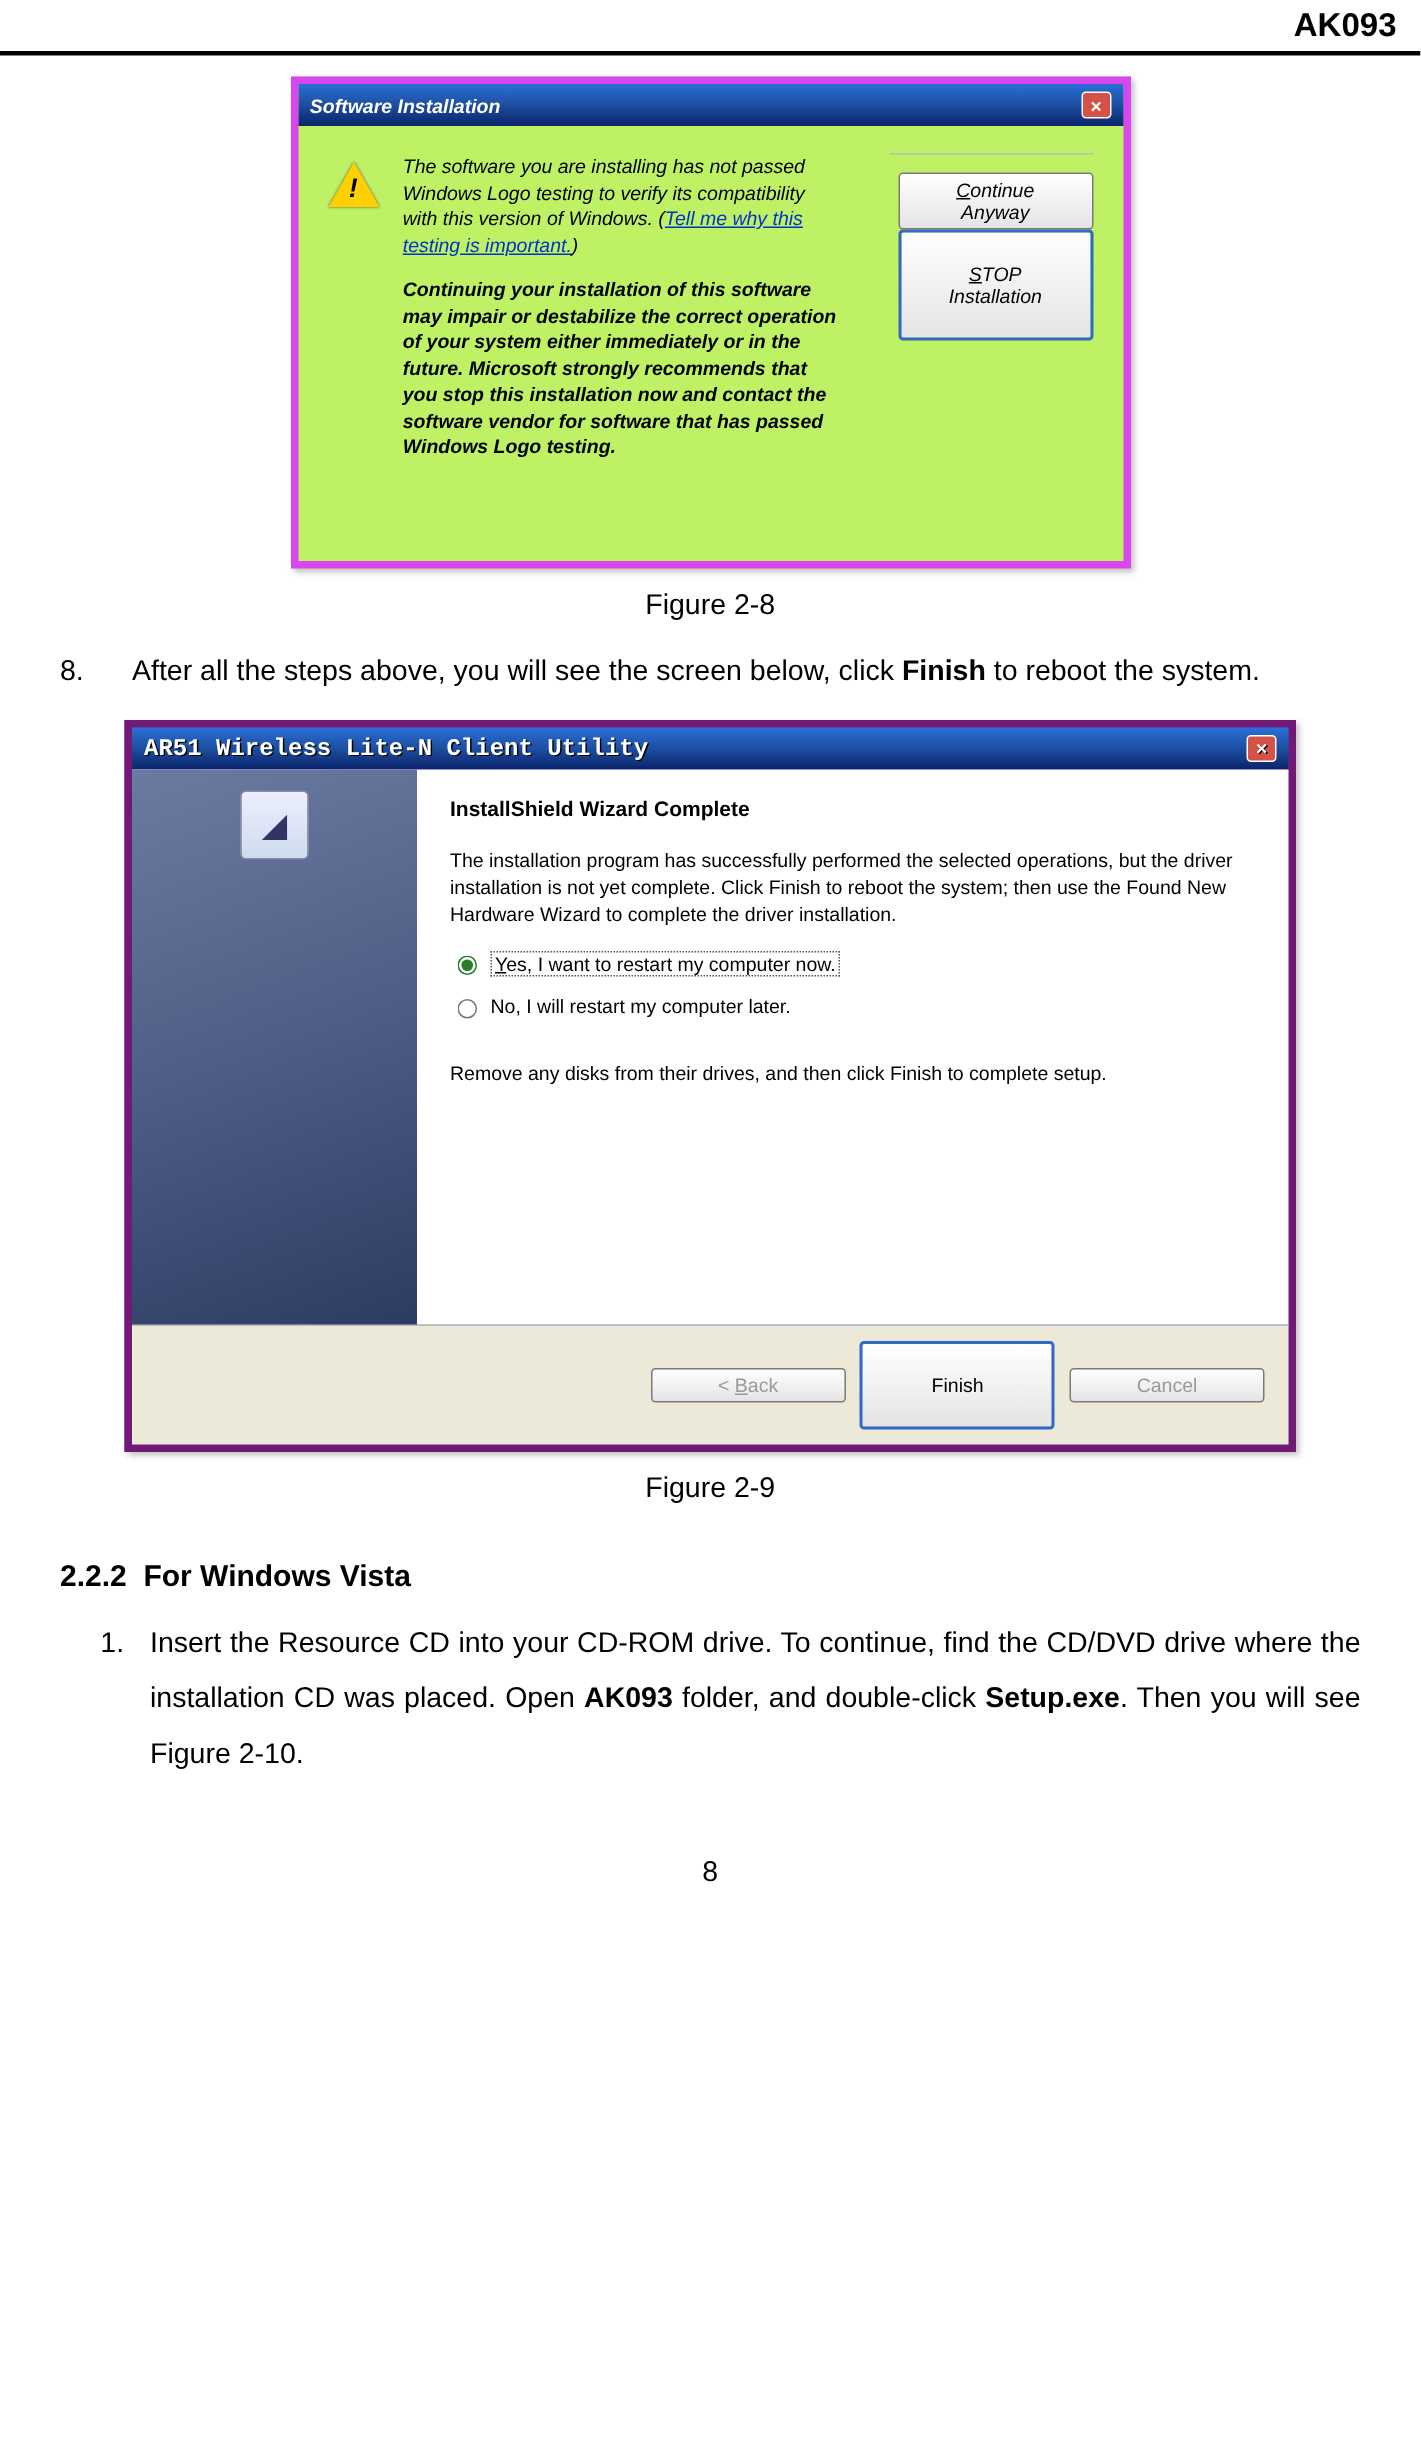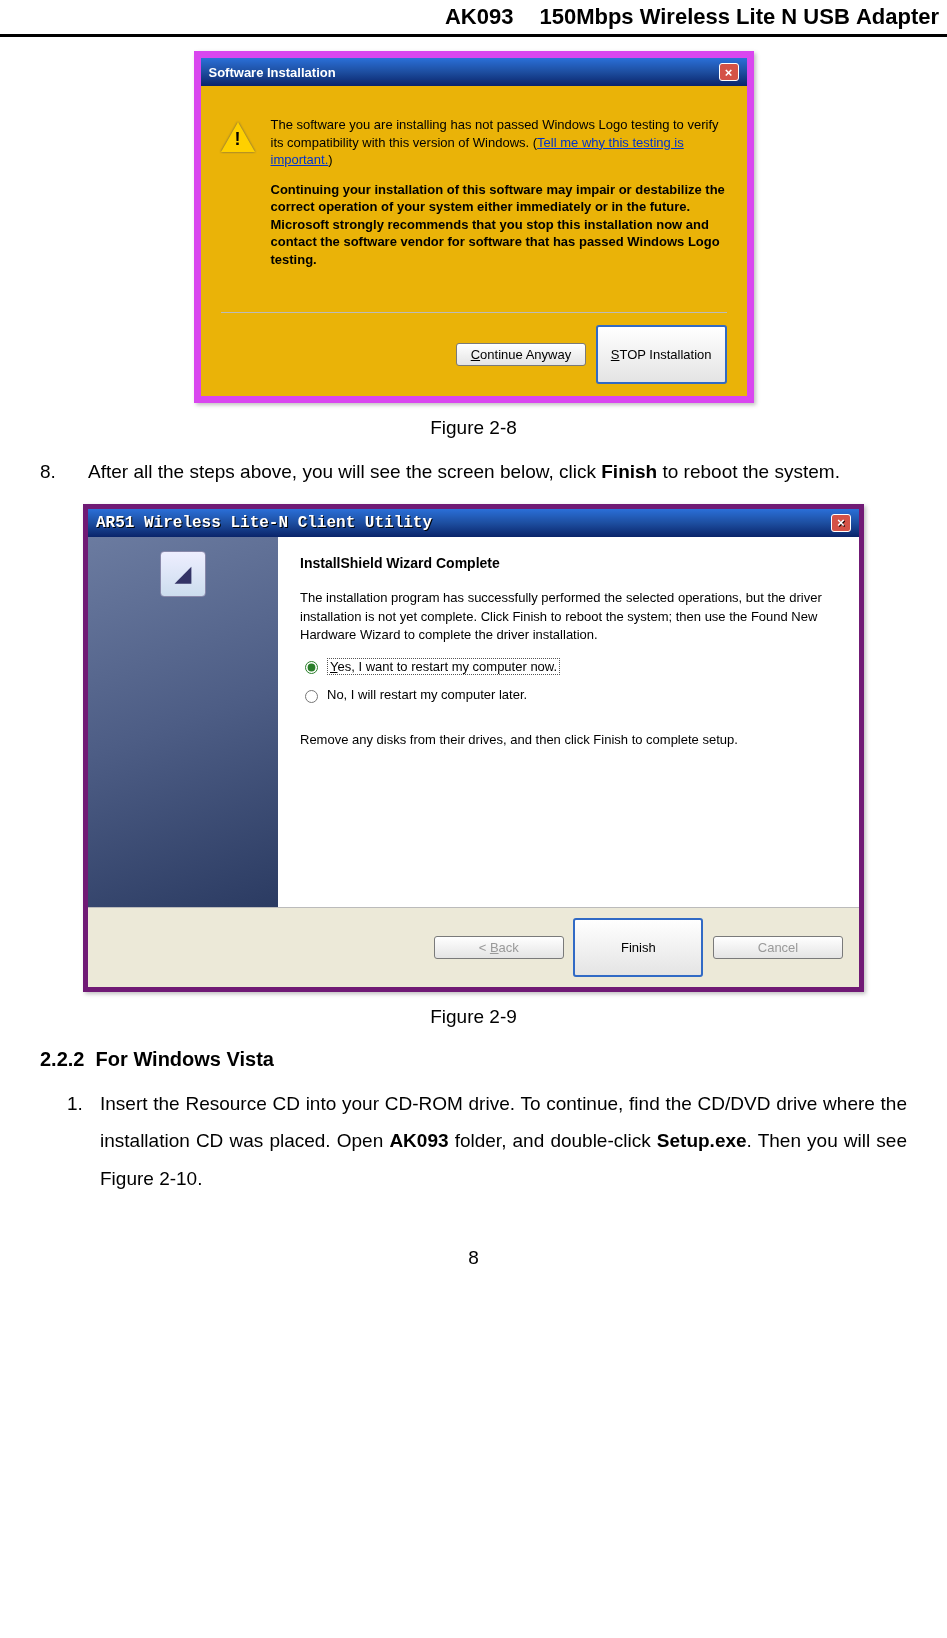--- a/index.html
+++ b/index.html
@@ -20,25 +20,26 @@
     gap: 18px;
   }
   .page-header .model { margin-right: 8px; }
   .content { padding: 14px 40px 0 40px; }
   .figure-center { text-align: center; margin: 14px 0 14px 0; }
 
   
   .dlg1 {
     width: 560px;
     margin: 0 auto;
-    border: 7px solid #d946ef;
-    background: #eab308;
+    border: 5px solid #d946ef;
+    background: #bef264;
     font-family: Tahoma, sans-serif;
     font-size: 13px;
     box-shadow: 2px 2px 4px rgba(0,0,0,0.25);
+    font-style: italic;
   }
   .dlg1-title {
     background: linear-gradient(#3a6ea5, #0a246a);
     background: #2a5dac;
     background: linear-gradient(to bottom, #2a6fd8 0%, #1d4ea0 50%, #0a246a 100%);
     color: #fff;
     padding: 5px 8px;
     font-weight: bold;
     display: flex;
     justify-content: space-between;
@@ -51,22 +52,20 @@
     display: inline-flex;
     align-items: center; justify-content: center;
     font-size: 13px; color:#fff; font-weight: bold;
     border-radius: 3px;
   }
   .dlg1-body {
     padding: 18px 20px 12px 20px;
     display: flex;
     gap: 16px;
     min-height: 290px;
-    flex-direction: column;
-    margin-top: 12px;
   }
   .dlg1-top {
     display:flex; gap:16px; align-items:flex-start;
   }
   .warn-icon {
     width: 34px; height:34px; position:relative; margin-top:4px;
   }
   .warn-icon::before {
     content:"";
     position:absolute;
@@ -154,30 +153,29 @@
   .dlg2-footer {
     border-top:1px solid #bbb;
     background:#ece9d8;
     padding:10px 16px;
     text-align:right;
   }
   .xpbtn.disabled { color:#999; }
   .step-line { text-align: justify; line-height:1.95; margin:0 0 14px 0; }
   ol.steps { list-style: decimal; margin:10px 0 10px 0; padding-left:48px;}
   ol.steps li { padding-left:12px; }
-  h3.section { margin:20px 0 14px 0; font-size:20px; }
+  h3.section { margin:36px 0 14px 0; font-size:20px; }
   .pagenum { text-align:center; margin:50px 0 20px 0; font-size:19px; }
   .und { text-decoration: underline; }
 </style>
 </head>
 <body>
 
 <div class="page-header">
   <span class="model">AK093</span>
-  <span>150Mbps Wireless Lite&nbsp;N&nbsp;USB&nbsp;Adapter</span>
 </div>
 
 <div class="content">
 
   <div class="dlg1">
     <div class="dlg1-title">
       <span>Software Installation</span>
       <span class="dlg1-close">×</span>
     </div>
     <div class="dlg1-body">

